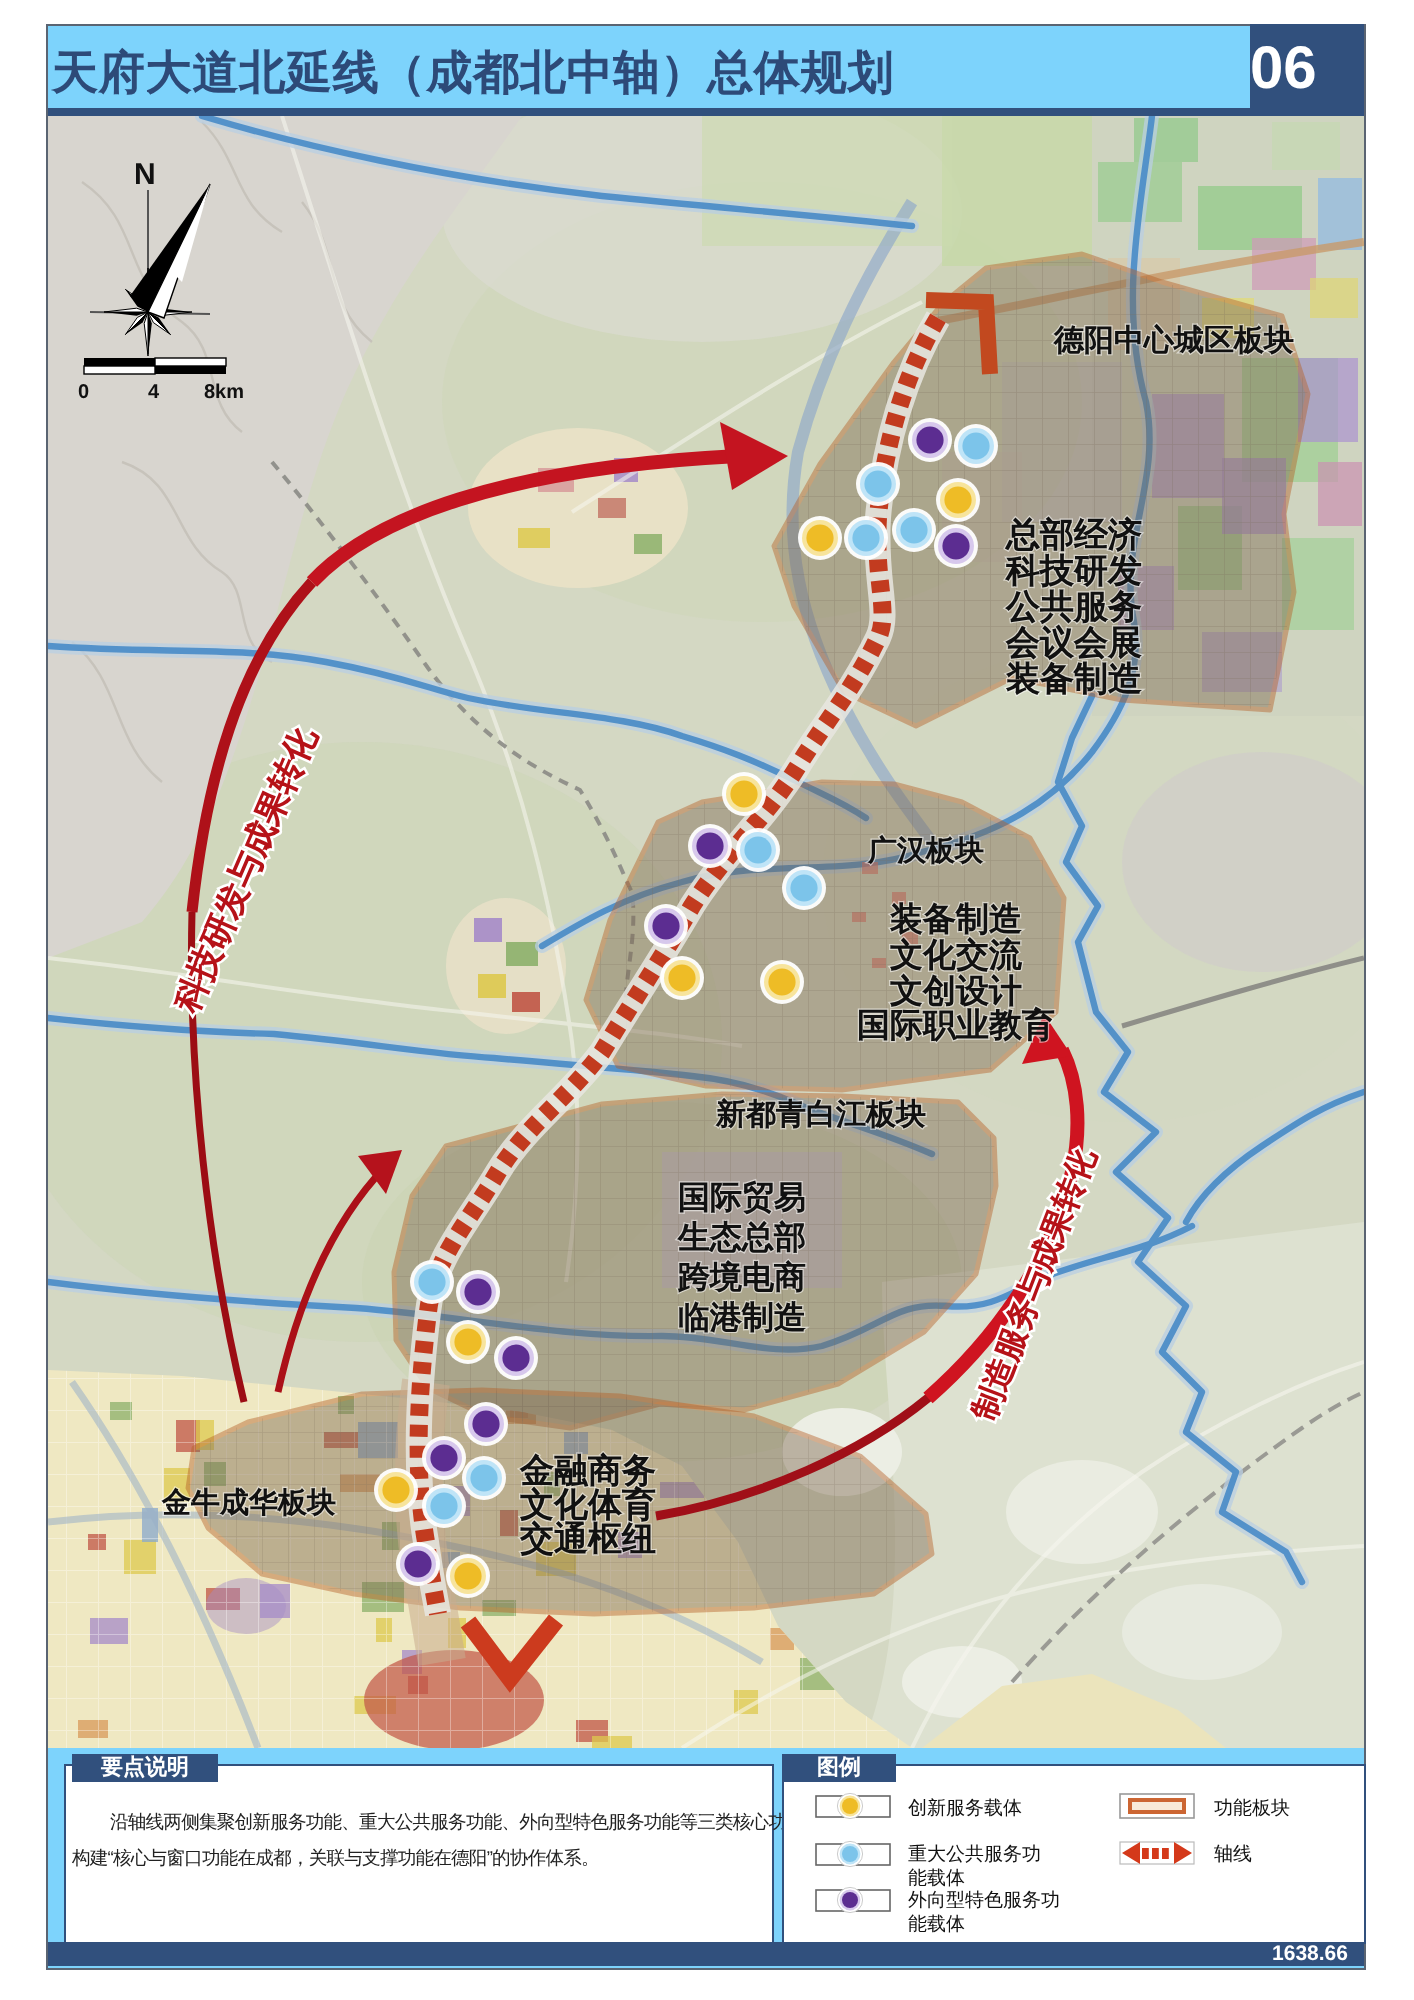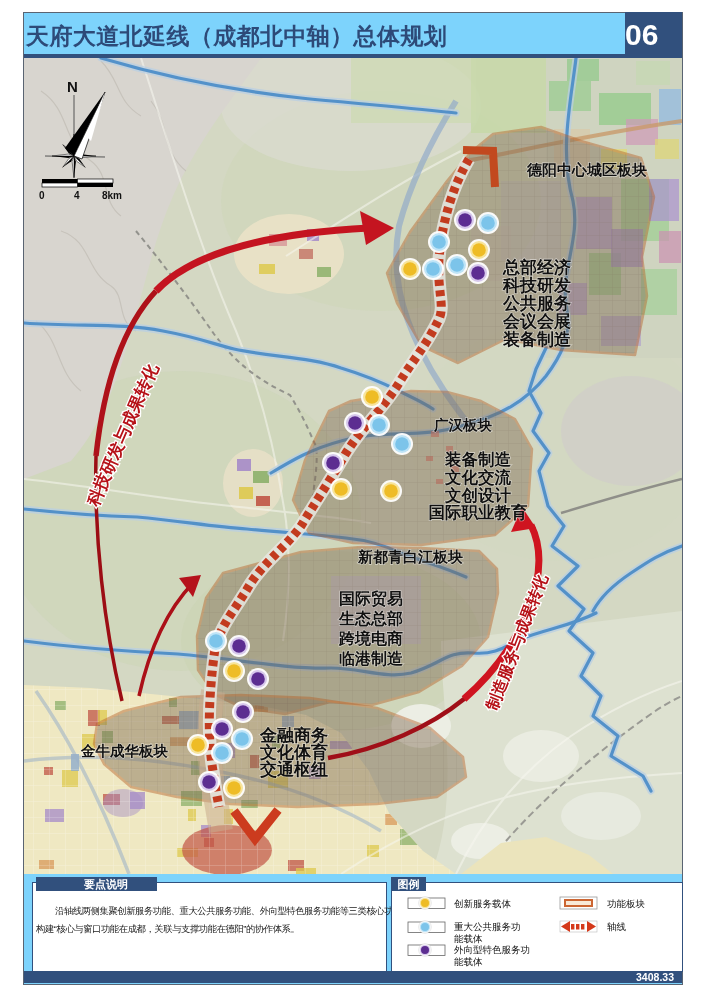--- a/index.html
+++ b/index.html
@@ -469,27 +469,27 @@
           <rect x="76.5" y="182" width="35.5" height="4" fill="#000"></rect>
 <text x="38" y="198" font-size="10" font-weight="bold" fill="#111" font-family="Liberation Sans">0</text>
 <text x="73" y="198" font-size="10" font-weight="bold" fill="#111" font-family="Liberation Sans">4</text>
 <text x="101" y="198" font-size="10" font-weight="bold" fill="#111" font-family="Liberation Sans">8km</text>
 </g>
 </g>
 </svg>
 
 <div class="abs" style="left:8px;top:869px;width:353px;height:88px;border:1px solid #31507d;background:#fff;"></div>
 
-<div class="abs navy" style="left:12px;top:864px;width:73px;height:14px;color:#fff;font-size:11px;font-weight:bold;text-align:left;line-height:14px;padding-left:48px;">要点说明</div>
+<div class="abs navy" style="left:12px;top:864px;width:73px;height:14px;color:#fff;font-size:11px;font-weight:bold;text-align:center;line-height:14px;">要点说明</div>
 
 <div class="abs" style="left:12px;top:890px;width:350px;font-size:9.3px;line-height:17.5px;color:#222;letter-spacing:-0.4px;white-space:nowrap;"><span style="margin-left:19px;">沿轴线两侧集聚创新服务功能、重大公共服务功能、外向型特色服务功能等三类核心功能，</span><br>构建“核心与窗口功能在成都，关联与支撑功能在德阳”的协作体系。</div>
 
 <div class="abs" style="left:367px;top:869px;width:290px;height:88px;border:1px solid #31507d;background:#fff;"></div>
 
-<div class="abs navy" style="left:367px;top:864px;width:35px;height:14px;color:#fff;font-size:11px;font-weight:bold;text-align:center;line-height:14px;">图例</div>
+<div class="abs navy" style="left:367px;top:864px;width:57px;height:14px;color:#fff;font-size:11px;font-weight:bold;text-align:center;line-height:14px;">图例</div>
 
 <svg class="abs" style="left:367px;top:869px;" width="290" height="88" viewBox="0 0 290 88">
 
 <g>
         <rect x="17" y="16" width="37" height="10.5" fill="#fff" stroke="#666" stroke-width="0.8"></rect>
 <circle cx="34" cy="21" r="6.3" fill="#fff" stroke="#ccc" stroke-width="0.5"></circle>
         <circle cx="34" cy="21" r="5.2" fill="#f7e49c"></circle>
         <circle cx="34" cy="21" r="4" fill="#eebc26"></circle>
 <text x="63" y="25" font-size="9.5" fill="#111" font-family="Liberation Sans">创新服务载体</text>
       </g>
@@ -525,14 +525,14 @@
           <rect x="180" y="42" width="3.4" height="5.5"></rect>
           <rect x="185" y="42" width="3.4" height="5.5"></rect>
           <rect x="190" y="42" width="3.4" height="5.5"></rect>
           <rect x="195" y="42" width="0" height="5.5"></rect>
           <polygon points="205,44.5 196,39 196,50"></polygon>
         </g>
 <text x="216" y="48" font-size="9.5" fill="#111" font-family="Liberation Sans">轴线</text>
       </g>
 </svg>
 
-<div class="abs navy" style="left:0;top:958px;width:658px;height:12px;color:#fff;font-size:10.5px;font-weight:bold;text-align:right;line-height:12px;padding-right:8px;box-sizing:border-box;">3408.33</div>
+<div class="abs navy" style="left:0;top:958px;width:658px;height:12px;color:#fff;font-size:10.5px;font-weight:bold;text-align:right;line-height:12px;padding-right:8px;box-sizing:border-box;">1638.66</div>
 </div>
 
 </body></html>

